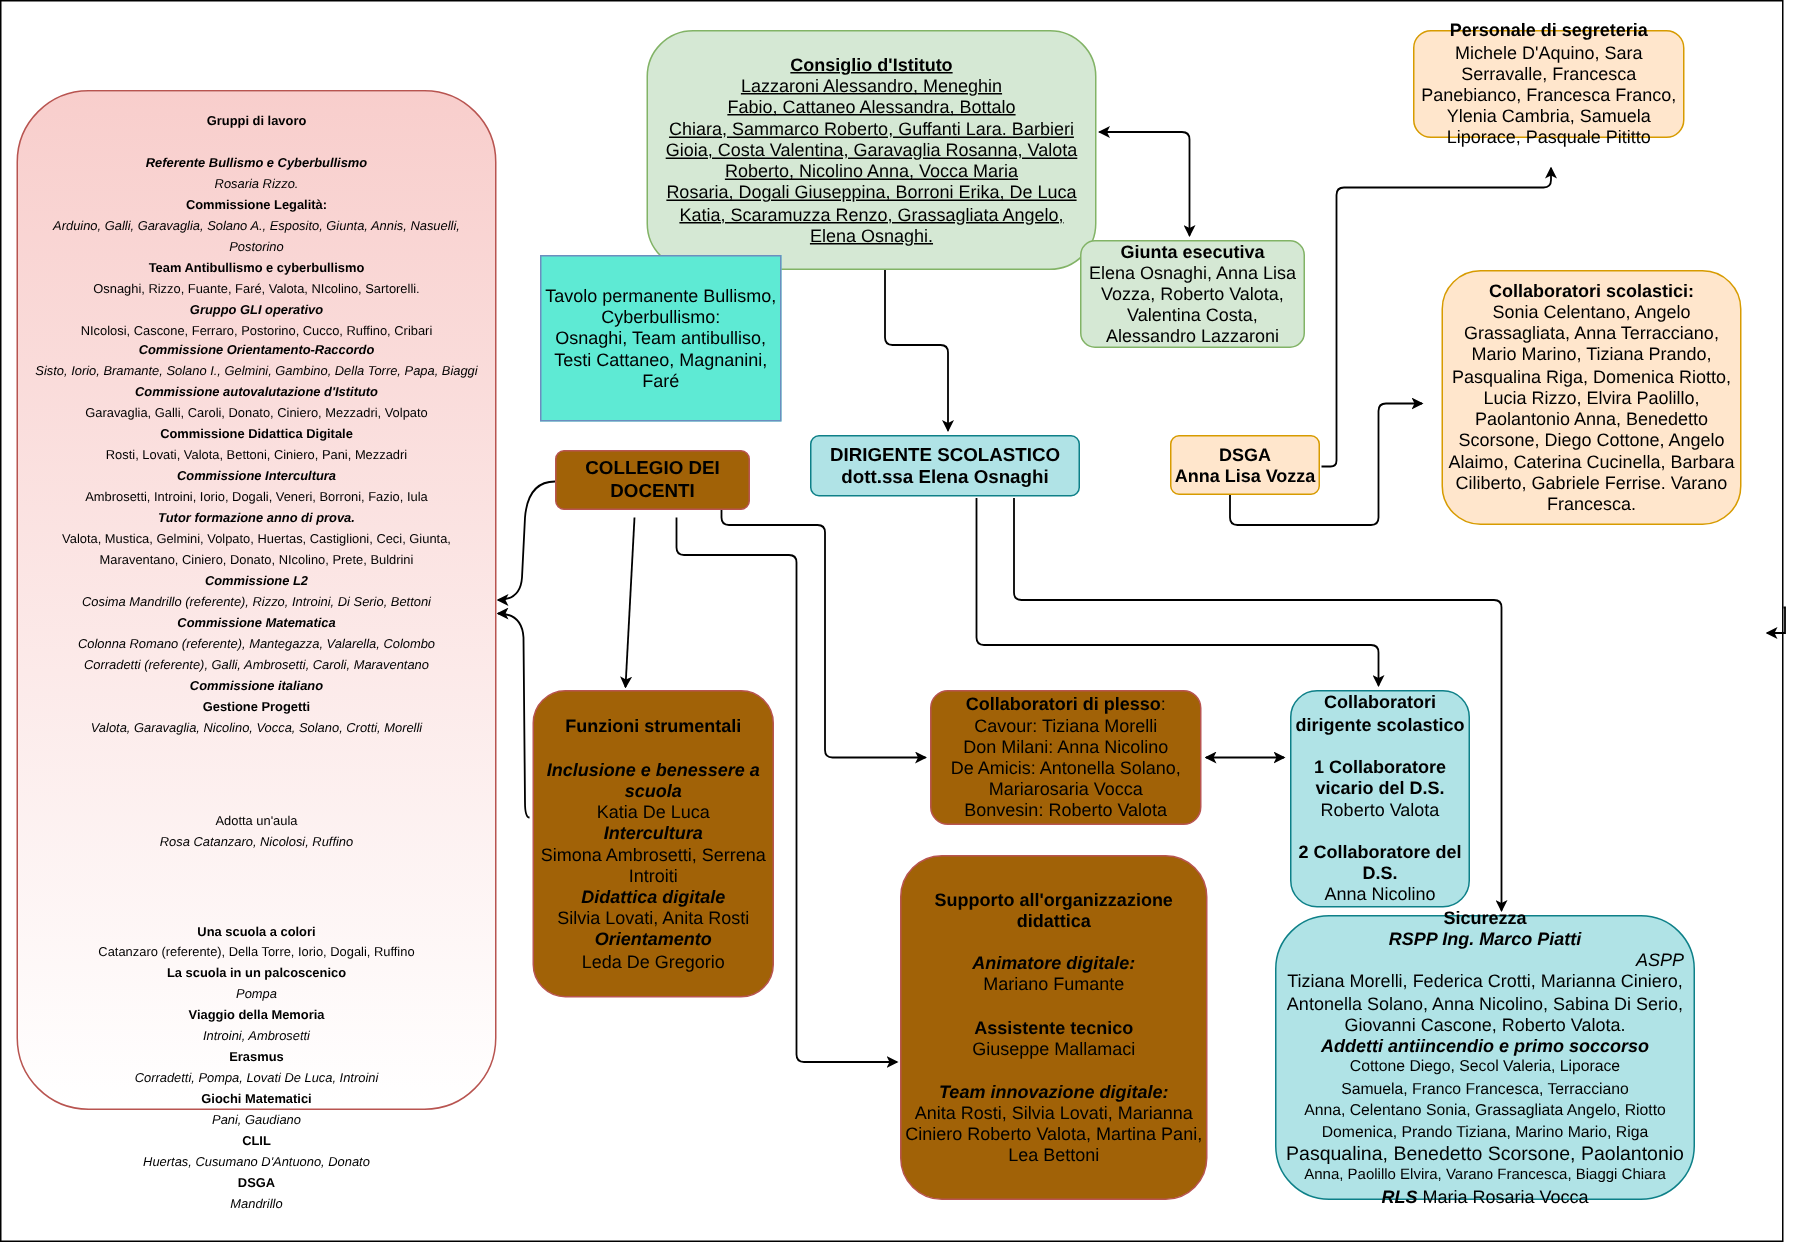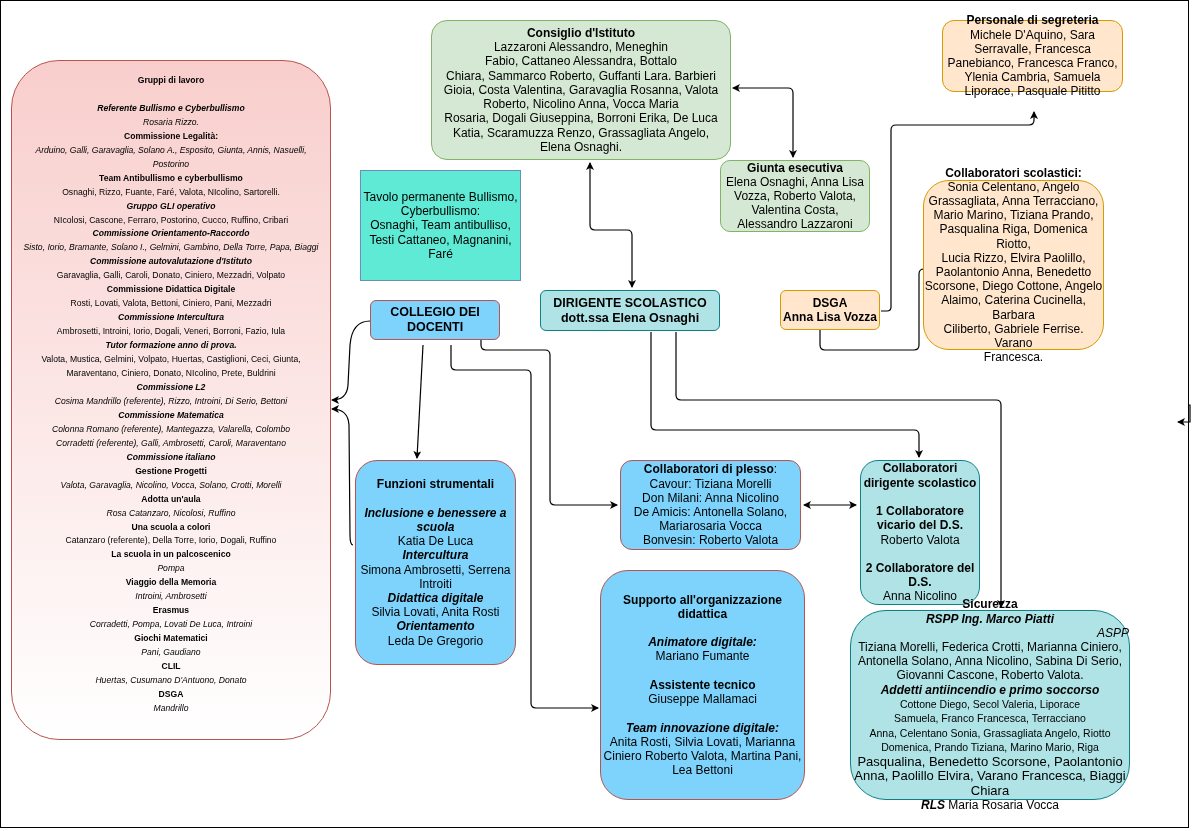--- a/index.html
+++ b/index.html
@@ -1,21 +1,21 @@
 <!DOCTYPE html>
 <html><head>
 <meta charset="utf-8">
 <style>
   html, body { margin:0; padding:0; }
   body { width:1199px; height:831px; position:relative; background:#ffffff; overflow:hidden;
          font-family:"Liberation Sans", sans-serif; color:#000; }
   #frame { position:absolute; left:0; top:0; width:1189px; height:828px; border:1.5px solid #000; box-sizing:border-box; background:#fff; }
   #edges { position:absolute; left:0; top:0; width:1199px; height:831px; pointer-events:none; }
   .node { position:absolute; box-sizing:border-box; display:flex; flex-direction:column; justify-content:center; align-items:center; text-align:center; }
-  .red { background:#7dd3fc; border:1px solid #b85450; }
+  .red { background:#a16207; border:1px solid #b85450; }
   .green { background:#d5e8d4; border:1px solid #82b366; }
   .blue { background:#5eead4; border:1px solid #6c8ebf; }
   .orange { background:#ffe6cc; border:1px solid #d79b00; }
   .teal { background:#b0e3e6; border:1px solid #0e8088; }
   .grad { background:linear-gradient(to bottom, #f8cecc 0%, #ffffff 100%); border:1px solid #b85450; }
   .f12 { font-size:12px; line-height:14.2px; }
   .f9 { font-size:8.6px; line-height:13.95px; }
   .b { font-weight:bold; }
   .i { font-style:italic; }
   .line { display:block; }
@@ -89,40 +89,40 @@
       <span class="line">Valota, Mustica, Gelmini, Volpato, Huertas, Castiglioni, Ceci, Giunta,</span>
       <span class="line">Maraventano, Ciniero, Donato, NIcolino, Prete, Buldrini</span>
       <span class="line" style="font-weight: bold; font-style: italic;">Commissione L2</span>
       <span class="line" style="font-style: italic;">Cosima Mandrillo (referente), Rizzo, Introini, Di Serio, Bettoni</span>
       <span class="line" style="font-weight: bold; font-style: italic;">Commissione Matematica</span>
       <span class="line" style="font-style: italic;">Colonna Romano (referente), Mantegazza, Valarella, Colombo</span>
       <span class="line" style="font-style: italic;">Corradetti (referente), Galli, Ambrosetti, Caroli, Maraventano</span>
       <span class="line" style="font-weight: bold; font-style: italic;">Commissione italiano</span>
       <span class="line" style="font-weight: bold;">Gestione Progetti</span>
       <span class="line" style="font-style: italic;">Valota, Garavaglia, Nicolino, Vocca, Solano, Crotti, Morelli</span>
-      <span class="line" style="font-weight: bold;">Adotta un'aula</span>
+      <span class="line" style="font-weight: normal; margin-top: 48px;">Adotta un'aula</span>
       <span class="line" style="font-style: italic;">Rosa Catanzaro, Nicolosi, Ruffino</span>
-      <span class="line" style="font-weight: bold;">Una scuola a colori</span>
+      <span class="line" style="font-weight: bold; margin-top: 46px;">Una scuola a colori</span>
       <span class="line">Catanzaro (referente), Della Torre, Iorio, Dogali, Ruffino</span>
       <span class="line" style="font-weight: bold;">La scuola in un palcoscenico</span>
       <span class="line" style="font-style: italic;">Pompa</span>
       <span class="line" style="font-weight: bold;">Viaggio della Memoria</span>
       <span class="line" style="font-style: italic;">Introini, Ambrosetti</span>
       <span class="line" style="font-weight: bold;">Erasmus</span>
       <span class="line" style="font-style: italic;">Corradetti, Pompa, Lovati De Luca, Introini</span>
       <span class="line" style="font-weight: bold;">Giochi Matematici</span>
       <span class="line" style="font-style: italic;">Pani, Gaudiano</span>
       <span class="line" style="font-weight: bold;">CLIL</span>
       <span class="line" style="font-style: italic;">Huertas, Cusumano D'Antuono, Donato</span>
       <span class="line" style="font-weight: bold;">DSGA</span>
       <span class="line" style="font-style: italic;">Mandrillo</span>
     </div>
 </div>
 
-<div class="node green f12" style="left:431px;top:20px;width:300px;height:140px;border-radius:16px;">
+<div class="node green f12" style="left:431px;top:20px;width:300px;height:160px;border-radius:31px;text-decoration:underline;">
   <span class="line b">Consiglio d'Istituto</span>
   <div id="consiglio-lines">
       <span class="line">Lazzaroni Alessandro, Meneghin</span>
       <span class="line">Fabio, Cattaneo Alessandra, Bottalo</span>
       <span class="line">Chiara, Sammarco Roberto, Guffanti Lara. Barbieri</span>
       <span class="line">Gioia, Costa Valentina, Garavaglia Rosanna, Valota</span>
       <span class="line">Roberto, Nicolino Anna, Vocca Maria</span>
       <span class="line">Rosaria, Dogali Giuseppina, Borroni Erika, De Luca</span>
       <span class="line">Katia, Scaramuzza Renzo, Grassagliata Angelo,</span>
       <span class="line">Elena Osnaghi.</span>
@@ -143,21 +143,21 @@
   <span class="line b">Personale di segreteria</span>
   <div id="segreteria-lines">
       <span class="line">Michele D'Aquino, Sara</span>
       <span class="line">Serravalle, Francesca</span>
       <span class="line">Panebianco, Francesca Franco,</span>
       <span class="line">Ylenia Cambria, Samuela</span>
       <span class="line">Liporace, Pasquale Pititto</span>
     </div>
 </div>
 
-<div class="node orange f12" style="left:923px;top:180px;width:181px;height:170px;border-radius:26px;">
+<div class="node orange f12" style="left:961px;top:180px;width:200px;height:170px;border-radius:26px;">
   <span class="line b">Collaboratori scolastici:</span>
   <div id="collscol-lines">
       <span class="line">Sonia Celentano, Angelo</span>
       <span class="line">Grassagliata,  Anna Terracciano,</span>
       <span class="line">Mario Marino, Tiziana Prando,</span>
       <span class="line">Pasqualina Riga, Domenica Riotto,</span>
       <span class="line">Lucia Rizzo, Elvira Paolillo,</span>
       <span class="line">Paolantonio Anna, Benedetto</span>
       <span class="line">Scorsone, Diego Cottone, Angelo</span>
       <span class="line">Alaimo, Caterina Cucinella, Barbara</span>
@@ -265,16 +265,16 @@
       <span class="line" style="font-weight: normal; font-style: italic; text-align: right;">ASPP</span>
       <span class="line">Tiziana Morelli, Federica Crotti, Marianna Ciniero,</span>
       <span class="line">Antonella Solano, Anna Nicolino, Sabina Di Serio,</span>
       <span class="line">Giovanni Cascone, Roberto Valota.</span>
       <span class="line" style="font-weight: bold; font-style: italic;">Addetti antiincendio e primo soccorso</span>
       <span class="line" style="font-size: 10.5px; line-height: 14.5px;">Cottone Diego, Secol Valeria, Liporace</span>
       <span class="line" style="font-size: 10.5px; line-height: 14.5px;">Samuela, Franco Francesca, Terracciano</span>
       <span class="line" style="font-size: 10.5px; line-height: 14.5px;">Anna, Celentano Sonia, Grassagliata Angelo, Riotto</span>
       <span class="line" style="font-size: 10.5px; line-height: 14.5px;">Domenica, Prando Tiziana, Marino Mario, Riga</span>
       <span class="line" style="font-size: 13px; line-height: 14.5px;">Pasqualina, Benedetto Scorsone, Paolantonio</span>
-      <span class="line" style="font-size: 13px; line-height: 14.5px;">Anna, Paolillo Elvira, Varano Francesca, Biaggi Chiara</span>
+      <span class="line" style="font-size: 10px; line-height: 14.5px;">Anna, Paolillo Elvira, Varano Francesca, Biaggi Chiara</span>
     </div>
   <span class="line"><b class="i">RLS</b><span> Maria Rosaria Vocca</span></span>
 </div>
 
 </body></html>

